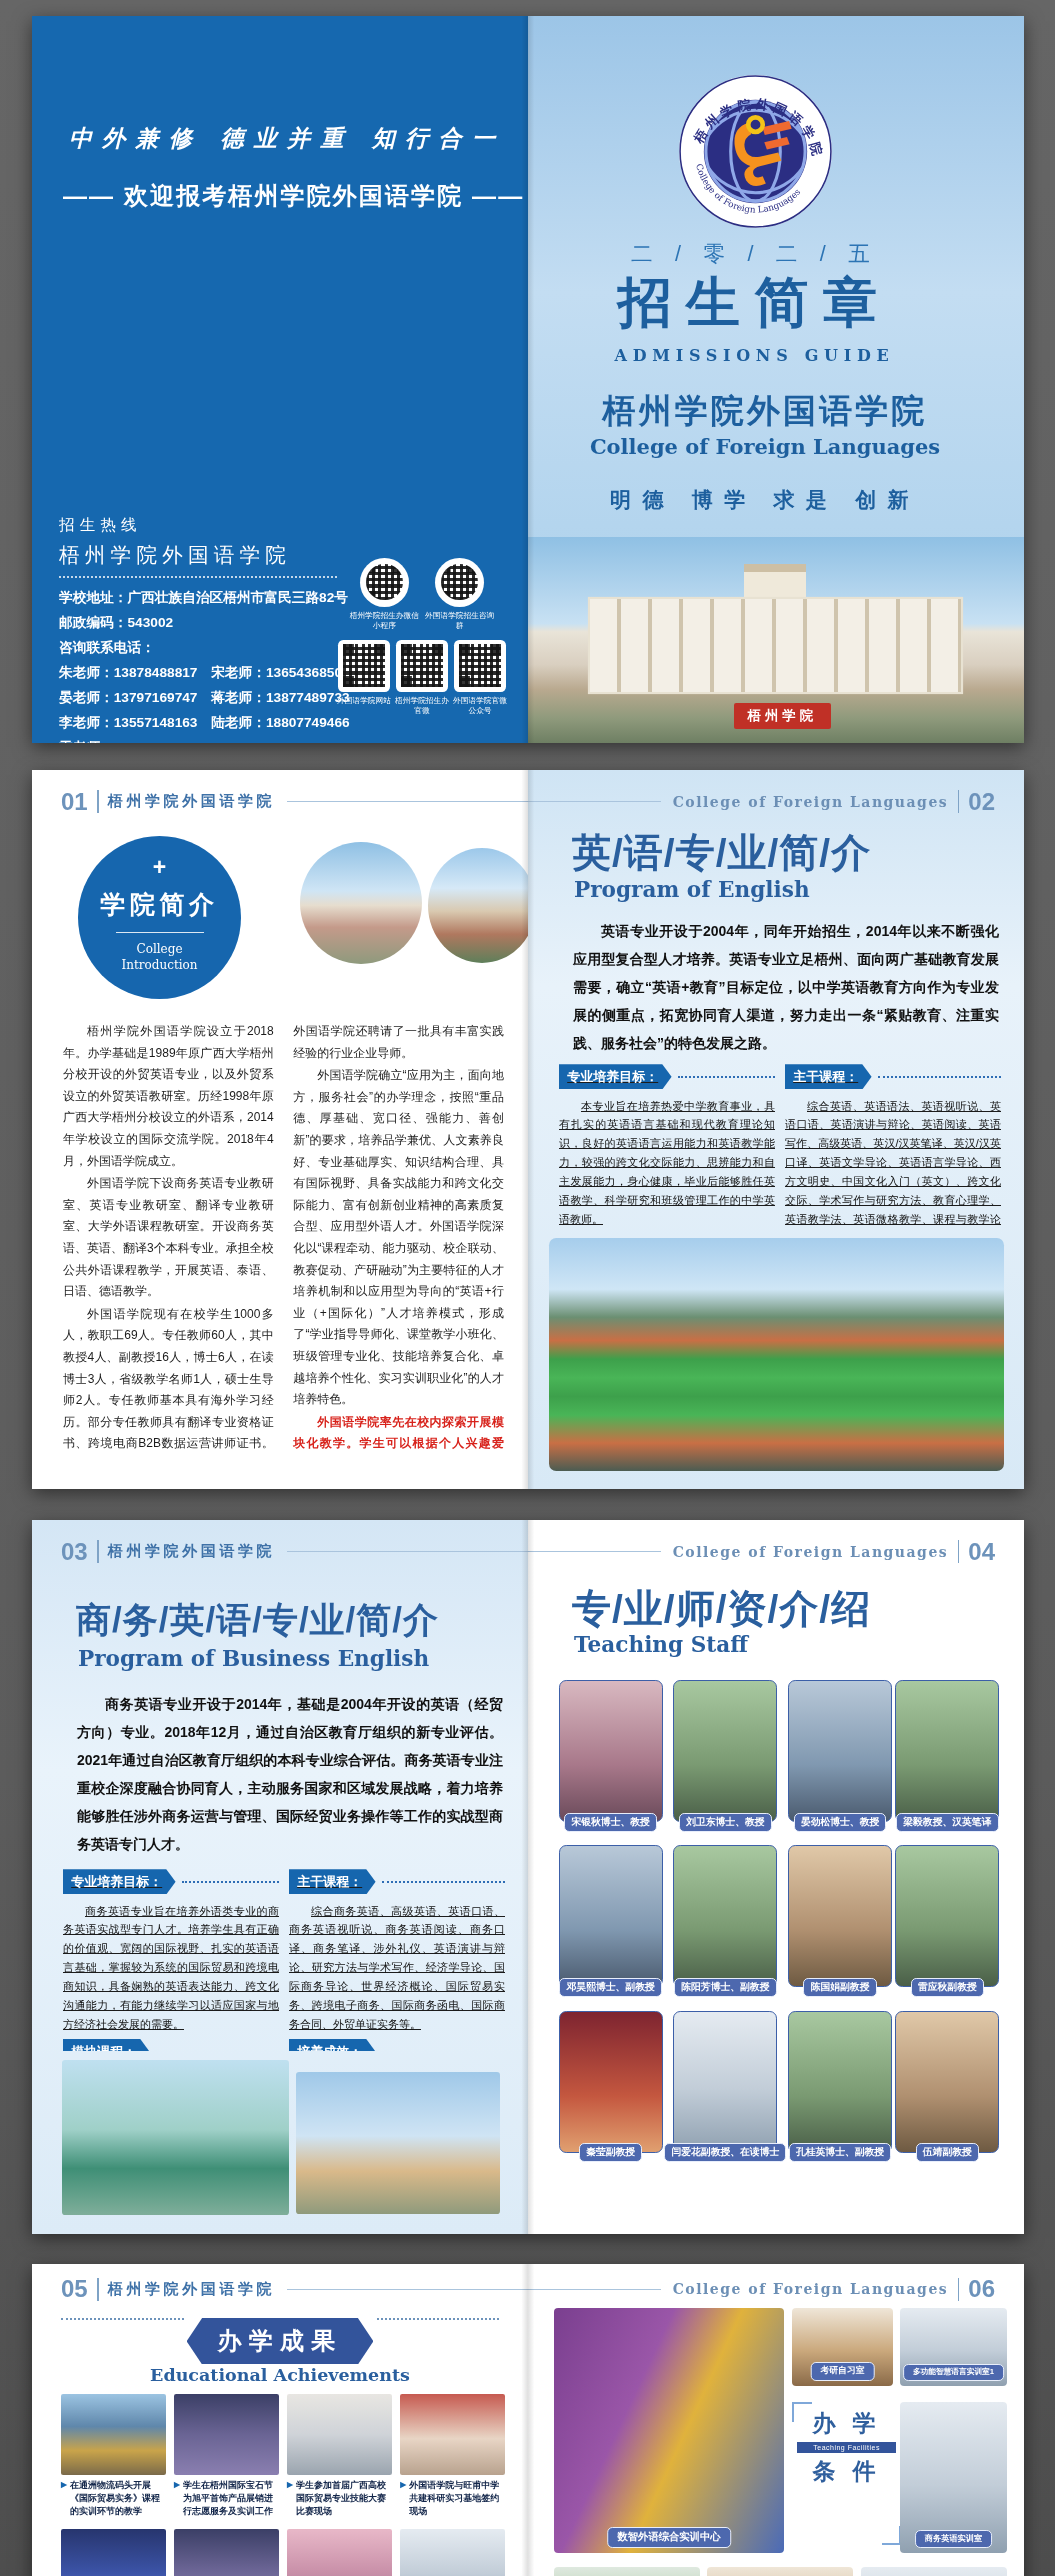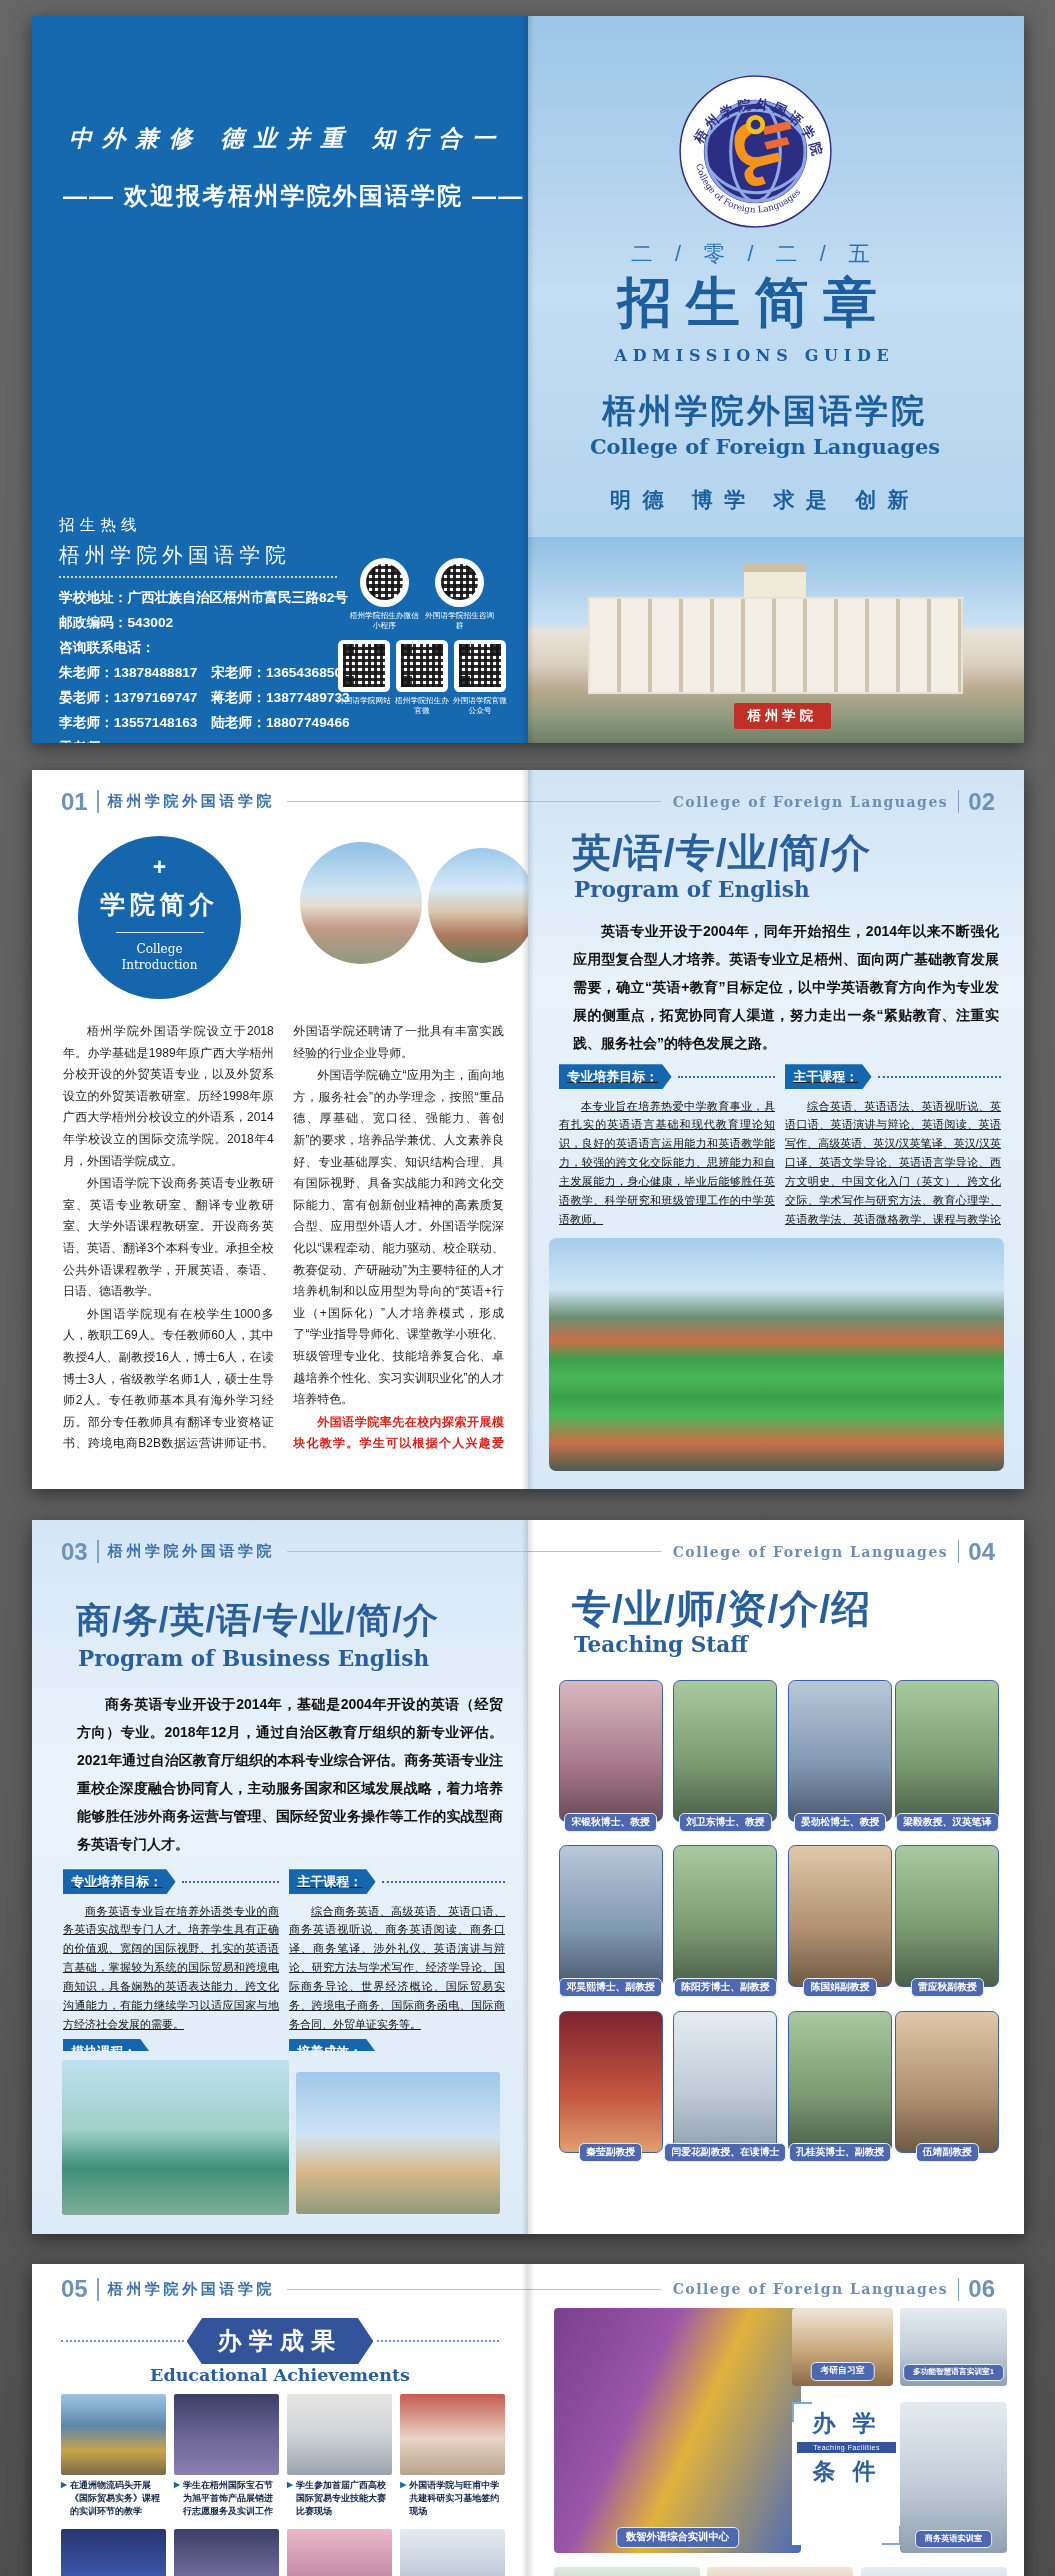--- a/index.html
+++ b/index.html
@@ -68,39 +68,39 @@
   .g-campus{background:linear-gradient(180deg,#8fc0e4 0%,#cfe5f5 40%,#e6ddce 52%,#c49a8a 70%,#8e9a7d 100%);}
   .g-campus2{background:linear-gradient(180deg,#9cc8ea 0%,#d6e9f7 35%,#d9c9b0 55%,#b0785f 75%,#5e7f5a 100%);}
   .g-stadium{background:linear-gradient(180deg,#a6cdec 0%,#cfe6f6 22%,#6b8f72 34%,#c96f45 44%,#3da04b 52%,#49b557 60%,#3da04b 68%,#49b557 76%,#c96f45 88%,#4b5c52 100%);}
   .g-gym{background:linear-gradient(180deg,#bfe0f0 0%,#9fd0c8 45%,#3f8f76 70%,#7fae9a 100%);}
   .g-tower{background:linear-gradient(180deg,#9fc8e8 0%,#cfe4f4 45%,#d9b98a 70%,#8f9a7c 100%);}
   .g-port{background:linear-gradient(180deg,#9cc4e2 0%,#5f87ab 40%,#c9a44a 70%,#7a6a4a 100%);}
   .g-expo{background:linear-gradient(180deg,#3b3f66 0%,#6a6494 50%,#8a7fb0 100%);}
   .g-booth{background:linear-gradient(180deg,#e8e6e2 0%,#cfd3d8 50%,#9aa4ae 100%);}
   .g-meet{background:linear-gradient(180deg,#c65a50 0%,#e8d5c5 55%,#b8a28e 100%);}
   .g-class{background:linear-gradient(180deg,#e5ebf1 0%,#c2cdd8 55%,#8fa0b0 100%);}
-  .g-purple{background:linear-gradient(115deg,#7a3f8f 0%,#9a56a8 35%,#e0b23c 55%,#4a6ab8 100%);padding-left:17px;}
+  .g-purple{background:linear-gradient(115deg,#7a3f8f 0%,#9a56a8 35%,#e0b23c 55%,#4a6ab8 100%);}
   .g-green{background:linear-gradient(180deg,#dfe9e0 0%,#9cc08f 55%,#5f8f5a 100%);}
   .g-brown{background:linear-gradient(180deg,#efe6d8 0%,#caa87c 55%,#8a6a48 100%);}
   .g-stageb{background:linear-gradient(180deg,#27356e 0%,#3c54a8 55%,#6a7fd0 100%);}
   .g-stager{background:linear-gradient(180deg,#7e2430 0%,#c4573f 60%,#e0a070 100%);}
   .g-pink{background:linear-gradient(180deg,#e8b8c8 0%,#c88fa8 55%,#9a6f8a 100%);}
   .p-a{background:linear-gradient(180deg,#d8b8c0 0%,#a8788a 60%,#6a4a5a 100%);}
   .p-b{background:linear-gradient(180deg,#a8c8a0 0%,#7a9a72 60%,#4a5f48 100%);}
   .p-c{background:linear-gradient(180deg,#b8c8d8 0%,#8098b0 60%,#4a5a6e 100%);}
   .p-d{background:linear-gradient(180deg,#e0c8a8 0%,#b09070 60%,#6e5a42 100%);}
   
   .cbadge{position:absolute;left:46px;top:66px;width:163px;height:163px;border-radius:50%;background:#1666ae;color:#fff;text-align:center;}
   .cbadge .plus{font-size:23px;margin-top:17.5px;font-weight:bold;}
   .cbadge .nm{font-size:25px;font-weight:bold;letter-spacing:4.6px;margin-top:7.2px;}
   .cbadge .dv{width:88px;height:1px;background:rgba(255,255,255,.85);margin:11.3px auto 8.2px;}
   .cbadge .en{font-family:"DejaVu Serif",serif;font-size:12px;line-height:1.35;}
   .oval{position:absolute;border-radius:50%;overflow:hidden;border:0;}
   
-  .hexwrap{position:absolute;left:29px;right:29px;display:flex;align-items:center;}
+  .hexwrap{position:absolute;left:29px;right:29px;display:flex;align-items:flex-start;}
   .hexwrap .dot{flex:1;border-top:2.1px dotted #6d93bb;}
   .hex{background:#33549b;color:#fff;font-size:24px;font-weight:bold;letter-spacing:7.2px;padding:7.2px 31px;clip-path:polygon(15.5px 0,calc(100% - 15.5px) 0,100% 50%,calc(100% - 15.5px) 100%,15.5px 100%,0 50%);margin:0 3.1px;white-space:nowrap;}
   .hexen{position:absolute;left:0;right:0;text-align:center;font-family:"DejaVu Serif",serif;font-size:17.5px;font-weight:bold;color:#2a5f9e;}
   .cap{font-size:9px;line-height:1.45;color:#13264a;font-weight:bold;display:flex;}
   .cap .tri{color:#1666ae;margin-right:3.1px;font-size:7.7px;}
   
   .bkt{position:absolute;background:#fff;text-align:center;padding:7.2px 4.1px;}
   .bkt::before,.bkt::after{content:"";position:absolute;width:17.5px;height:17.5px;}
   .bkt::before{left:0;top:0;border-left:2.1px solid #7fa8d9;border-top:2.1px solid #7fa8d9;}
   .bkt::after{right:0;bottom:0;border-right:2.1px solid #7fa8d9;border-bottom:2.1px solid #7fa8d9;}

